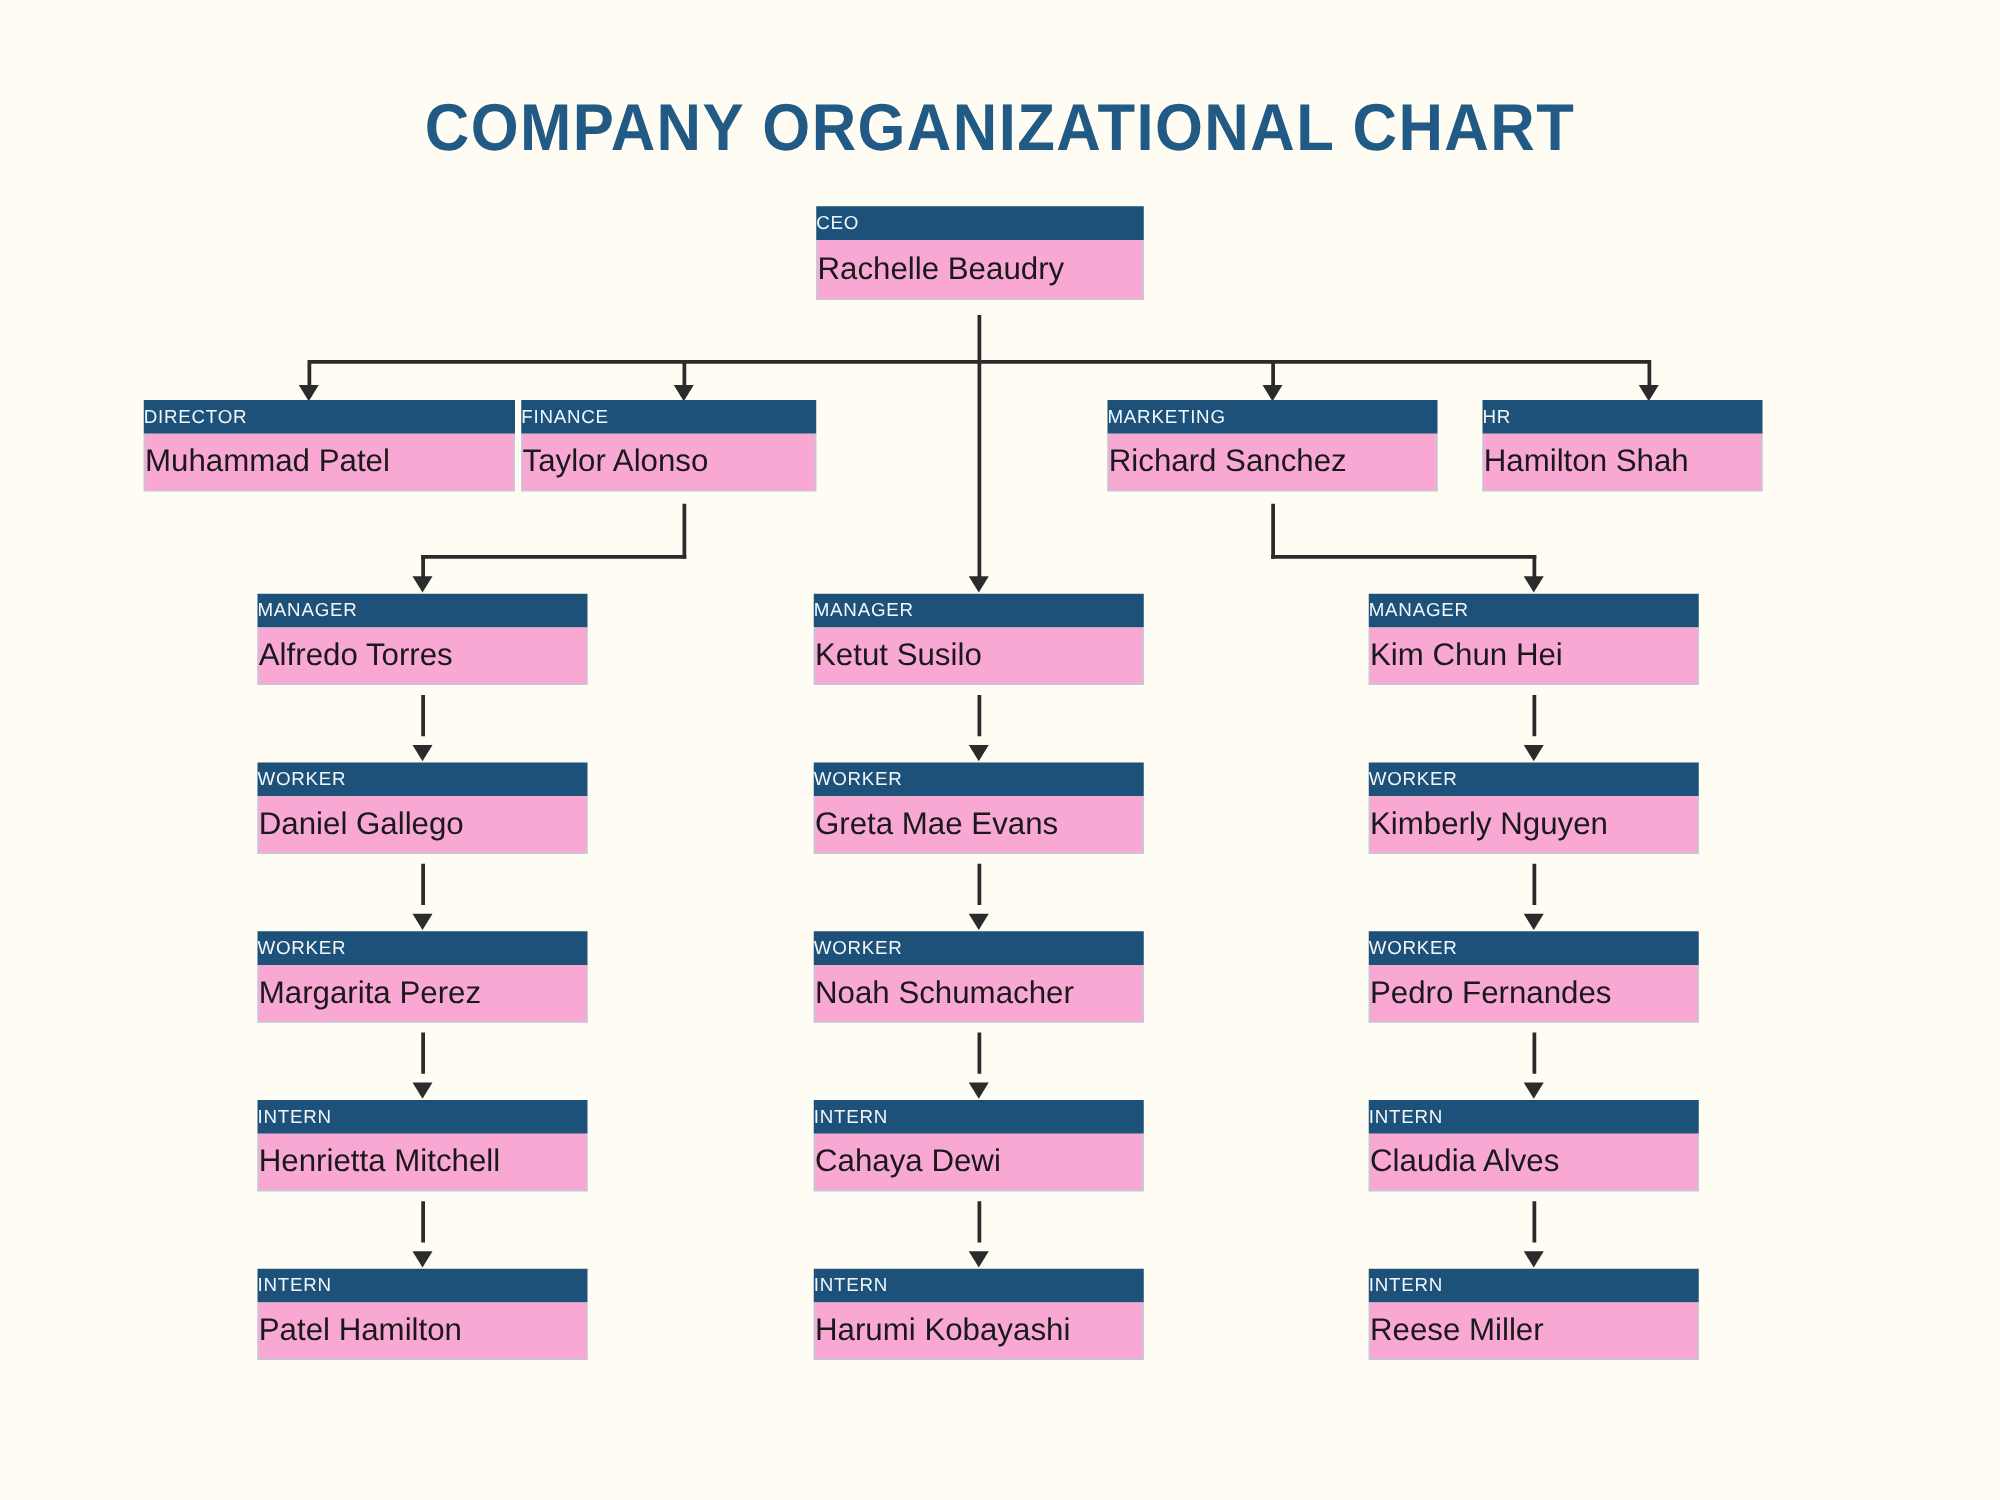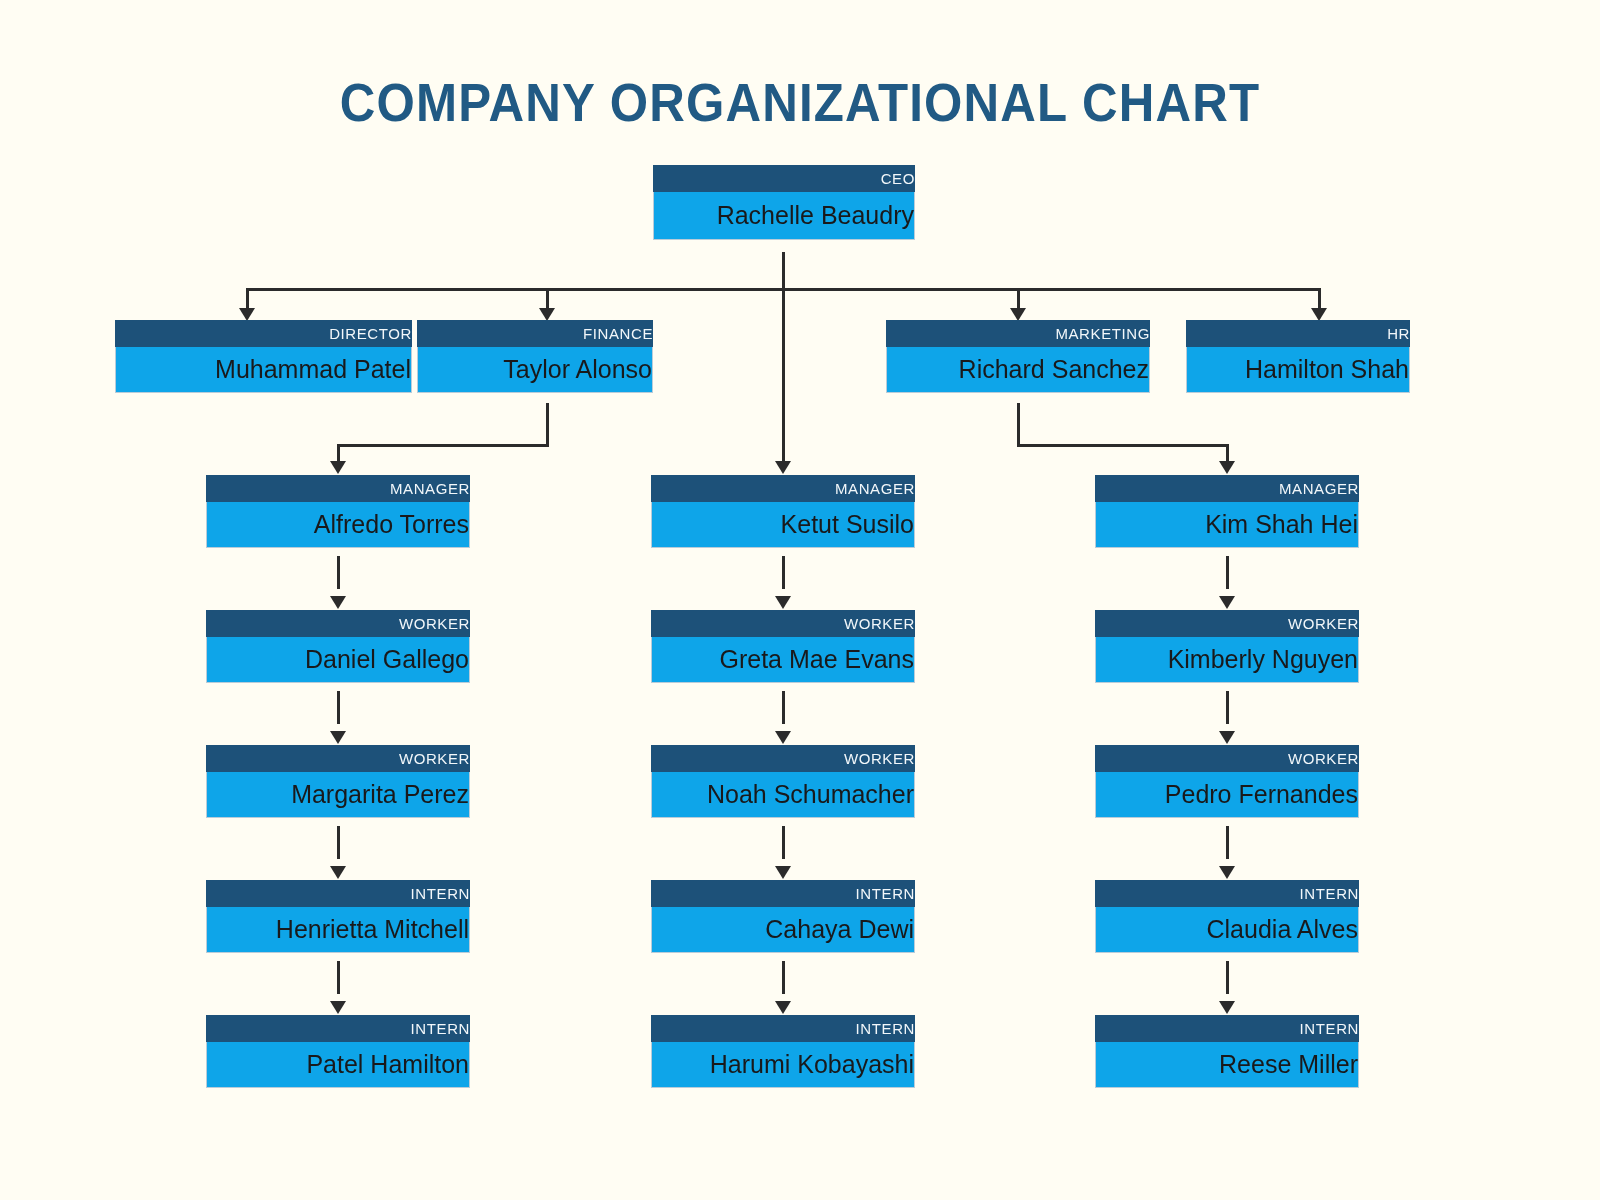--- a/index.html
+++ b/index.html
@@ -41,36 +41,36 @@
 
   
   .node {
     position: absolute;
     box-sizing: border-box;
   }
   .node .role {
     box-sizing: border-box;
     background: #1d5179;
     color: #f2f7fa;
-    text-align: right;
+    text-align: left;
     font-size: 15px;
     letter-spacing: 0.6px;
     line-height: 27px;
     height: 27px;
     font-weight: 400;
     overflow: hidden;
     white-space: nowrap;
   }
   .node .person {
     box-sizing: border-box;
-    background: #0ea5e9;
+    background: #f9a8d4;
     border: 1px solid #b9ccd9;
     border-top: none;
     color: #19191b;
-    text-align: right;
+    text-align: left;
     font-size: 25px;
     line-height: 45px;
     height: 46px;
     overflow: hidden;
     white-space: nowrap;
   }
   
   .node.ceo .role { height: 27px; line-height: 27px; }
   .node.ceo .person { height: 48px; line-height: 47px; }
 
@@ -184,21 +184,21 @@
     <div class="person">Alfredo Torres</div>
   </div>
 
   <div class="node" style="left:651px; top:475px; width:264px;">
     <div class="role">MANAGER</div>
     <div class="person">Ketut Susilo</div>
   </div>
 
   <div class="node" style="left:1095px; top:475px; width:264px;">
     <div class="role">MANAGER</div>
-    <div class="person">Kim Shah Hei</div>
+    <div class="person">Kim Chun Hei</div>
   </div>
 
   <div class="node" style="left:206px; top:610px; width:264px;">
     <div class="role">WORKER</div>
     <div class="person">Daniel Gallego</div>
   </div>
 
   <div class="node" style="left:651px; top:610px; width:264px;">
     <div class="role">WORKER</div>
     <div class="person">Greta Mae Evans</div>

